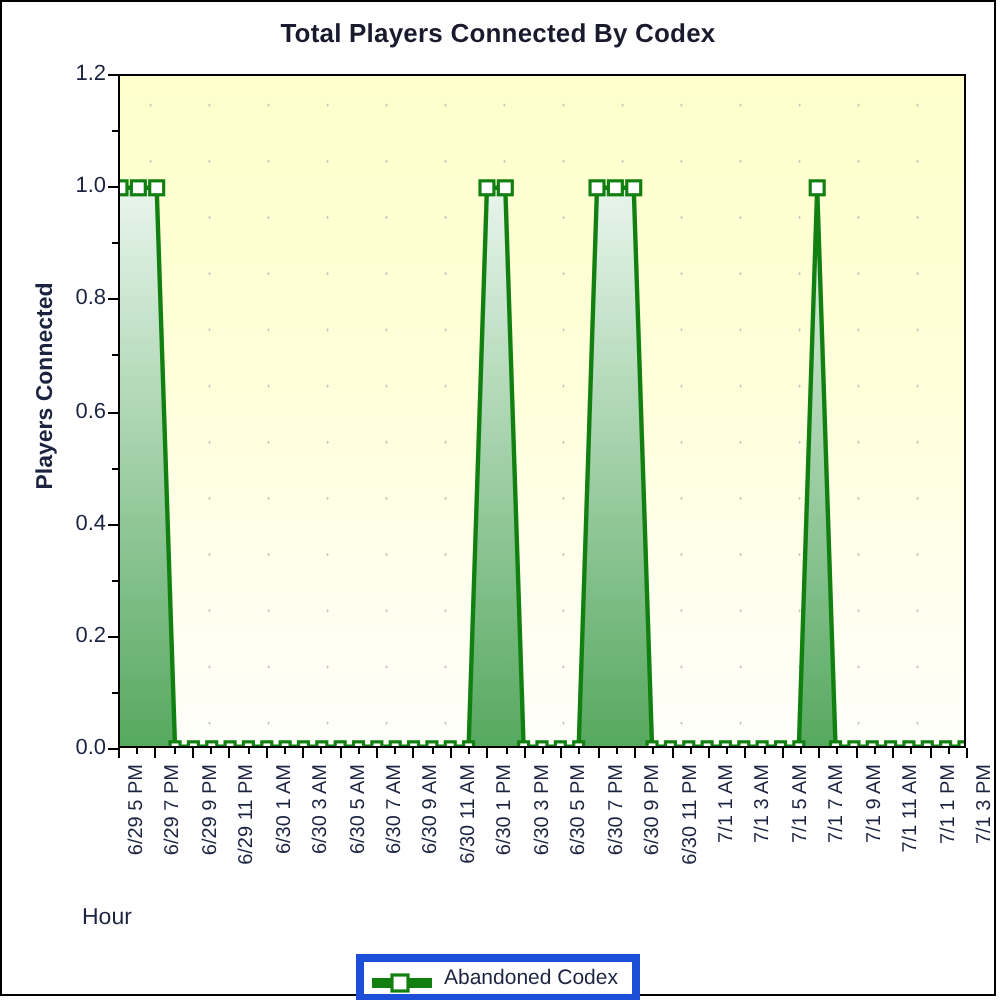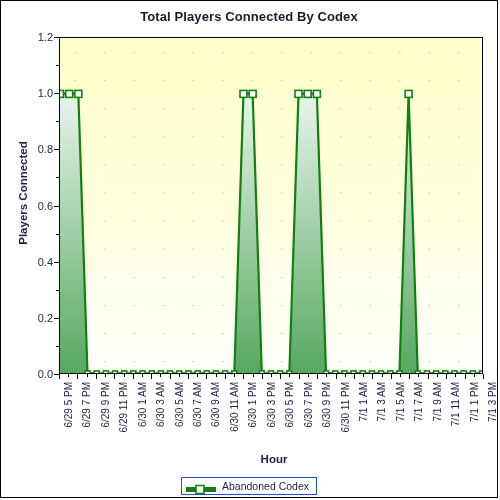--- a/index.html
+++ b/index.html
@@ -79,32 +79,31 @@
     position:absolute;
     top:381px;
     font-size:10px;
     color:#1b2340;
     white-space:nowrap;
     transform-origin:left top;
     transform:rotate(-90deg) translateX(-100%);
   }
   #x-axis-title{
     position:absolute;
-    left:61px;width:424px;top:452px;
-    text-align:center;
+    left:40px;width:424px;top:452px;
     font-size:11.5px;
-    font-weight:bold;
+    font-weight:normal;
     color:#1b2340;
   }
   
   #legend{
     position:absolute;
     left:50%;transform:translateX(-50%);
     top:476px;
-    border:1px solid #1d4ed8;
+    border:4px solid #1d4ed8;
     background:#ffffff;
     padding:2px 7px 2px 4px;
     display:flex;align-items:center;gap:6px;
     white-space:nowrap;
   }
   #legend-swatch{position:relative;width:30px;height:11px;}
   #legend-label{font-size:10.5px;color:#1b2340;}
 </style>
 </head>
 <body>

